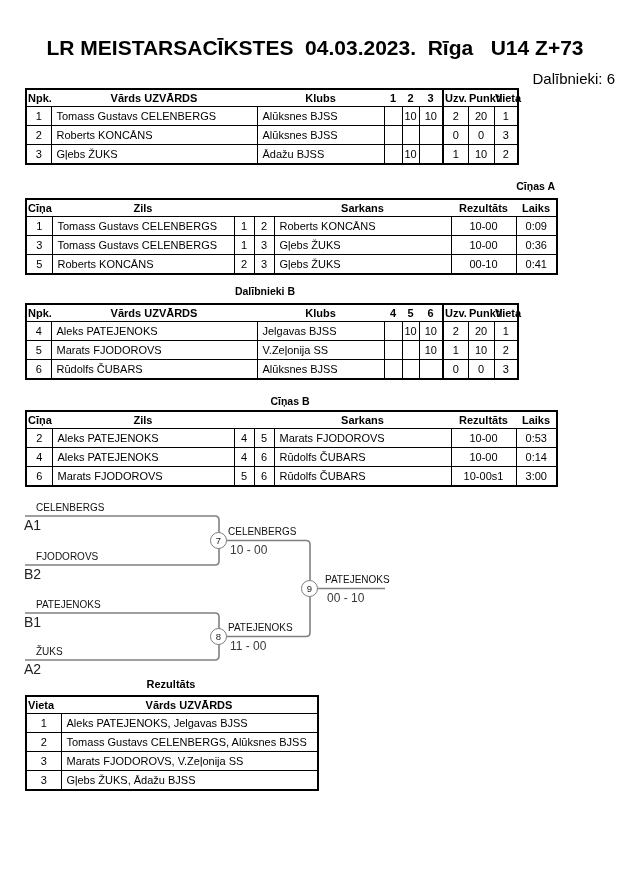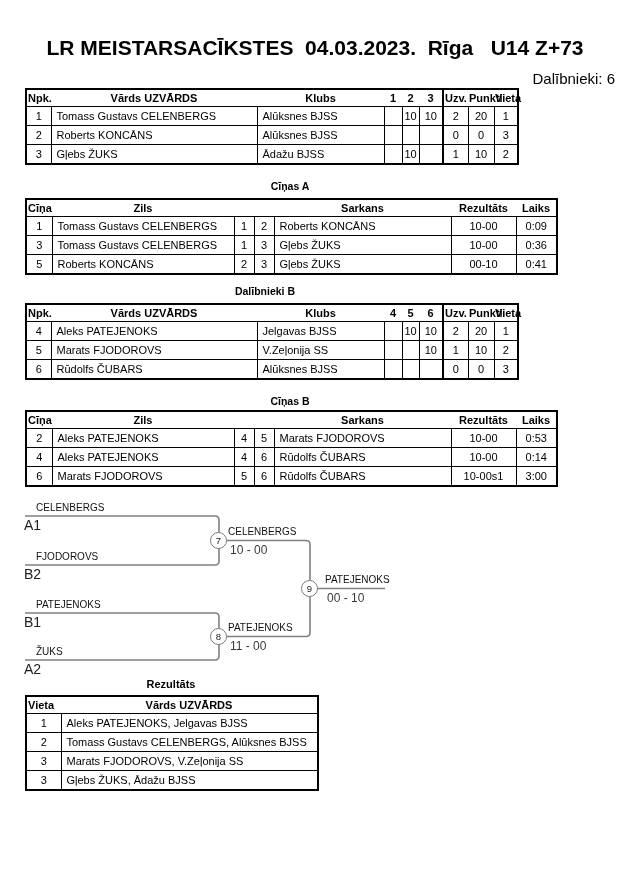--- a/index.html
+++ b/index.html
@@ -3,21 +3,21 @@
 <meta charset="utf-8">
 <style>
   html,body{margin:0;padding:0;background:#fff;}
   .page{position:relative;width:630px;height:891px;background:#fff;overflow:hidden;
         font-family:"Liberation Sans", sans-serif;color:#000;}
   .doc-title{position:absolute;top:36px;left:0;width:630px;text-align:center;
              font-size:21px;font-weight:bold;white-space:pre;}
   .count-label{position:absolute;top:70px;right:15px;font-size:15px;}
   .sec-title{position:absolute;font-weight:bold;font-size:10.5px;text-align:center;white-space:pre;}
   .t-pa{top:69px;left:25px;width:480px;}
-  .t-fa{top:180px;left:25px;width:530px;}
+  .t-fa{top:180px;left:25px;width:530px;text-align:right;}
   .t-pb{top:285px;left:25px;width:480px;}
   .t-fb{top:395px;left:25px;width:530px;}
   .t-res{top:678px;left:25px;width:292px;font-size:11px;}
 
   table{border-collapse:collapse;table-layout:fixed;position:absolute;background:#fff;}
   table{border:2px solid #000;}
   td{border:1px solid #000;font-size:11px;height:18px;padding:0 2px;
      overflow:hidden;white-space:nowrap;vertical-align:middle;}
   th{border:0;border-bottom:1px solid #000;font-size:11px;font-weight:bold;height:16px;
      padding:0 1px;text-align:center;white-space:nowrap;vertical-align:middle;}

